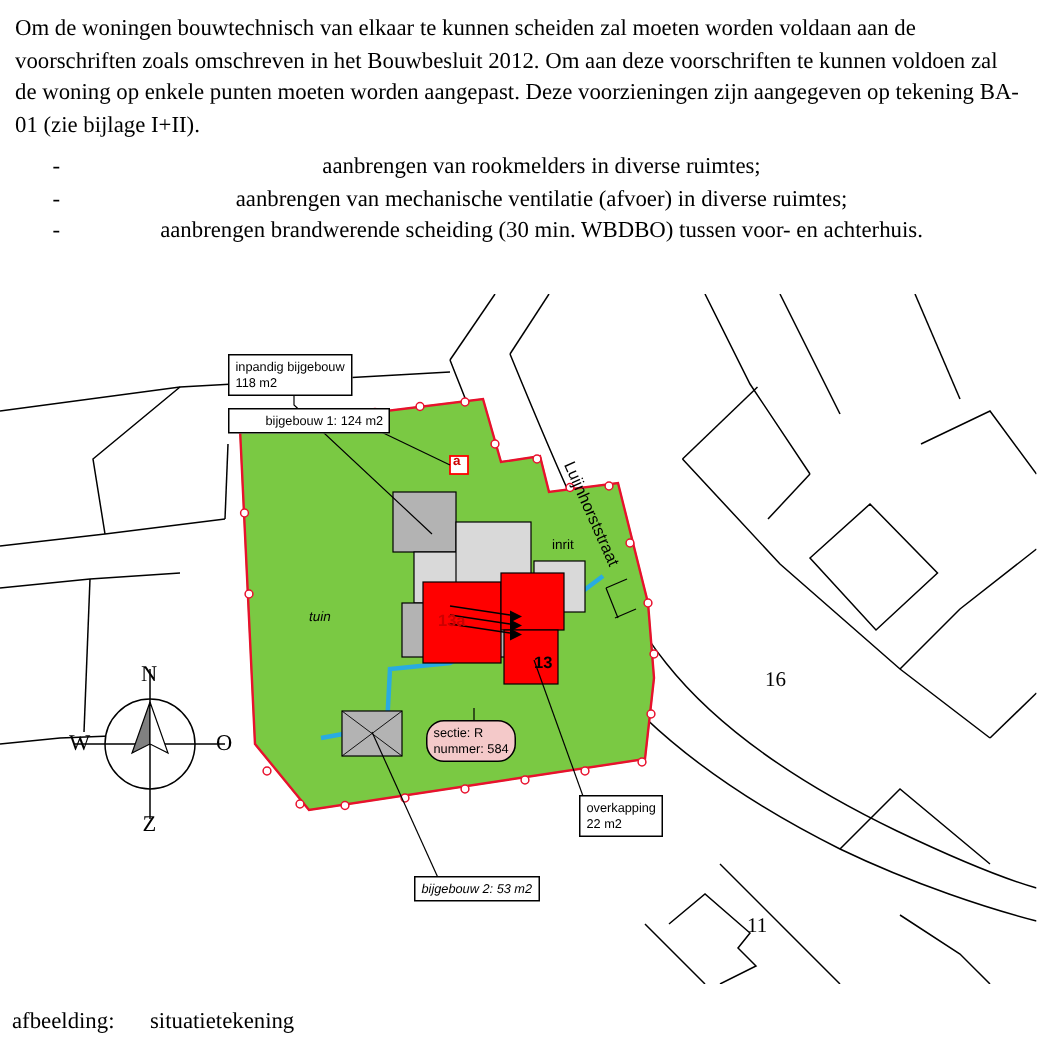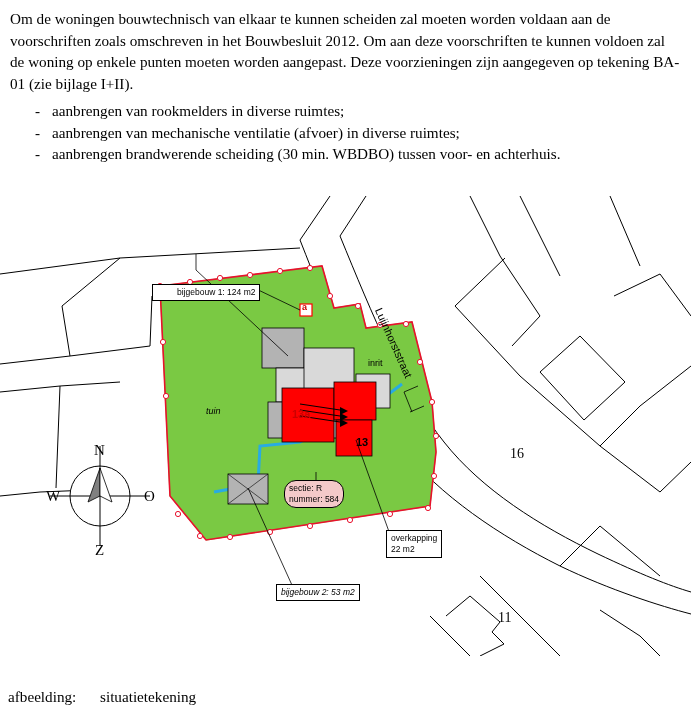--- a/index.html
+++ b/index.html
@@ -44,28 +44,29 @@
   }
   .bullet-dash {
     width: 42px;
     flex: 0 0 42px;
     text-align: left;
     padding-left: 25px;
     box-sizing: border-box;
   }
   .bullet-text {
     flex: 1 1 auto;
+    text-align: center;
   }
   .caption {
     position: absolute;
     left: 8px;
     top: 672px;
     font-size: 15.2px;
   }
-  .caption .cap-label { display: inline-block; width: 92px; margin-top: 16px; }
+  .caption .cap-label { display: inline-block; width: 92px; }
 
   
   #drawing {
     position: absolute;
     left: 0px;
     top: 196px;
     width: 691px;
     height: 460px;
   }
   #drawing svg { display: block; }
@@ -266,22 +267,26 @@
       <g>
         <circle cx="100" cy="300" r="30" fill="#ffffff" stroke="#000" stroke-width="1"></circle>
         <line x1="100" y1="250" x2="100" y2="350" stroke="#000" stroke-width="1"></line>
         <line x1="50" y1="300" x2="150" y2="300" stroke="#000" stroke-width="1"></line>
         <polygon points="100,272 88,306 100,300" fill="#808080" stroke="#000" stroke-width="0.8"></polygon>
         <polygon points="100,272 112,306 100,300" fill="#ffffff" stroke="#000" stroke-width="0.8"></polygon>
       </g>
 
     </svg>
 
-
-    <div class="lbl" style="left:152px; top:88px;padding-left:24px;">bijgebouw 1: 124 m2</div>
+    <div class="lbl" style="left:152px; top:40px;">
+      <div>inpandig bijgebouw</div>
+      <div>118 m2</div>
+    </div>
+
+    <div class="lbl" style="left:152px; top:76px;padding-left:24px;">bijgebouw 1: 124 m2</div>
 
     <div class="lbl" style="left:276px; top:388px;font-style:italic;">bijgebouw 2: 53 m2</div>
 
     <div class="lbl" style="left:386px; top:334px;">
       <div>overkapping</div>
       <div>22 m2</div>
     </div>
 
     <div class="lbl lbl-pink" style="left:284px; top:284px;border-radius:12px;">
       <div>sectie: R</div>

